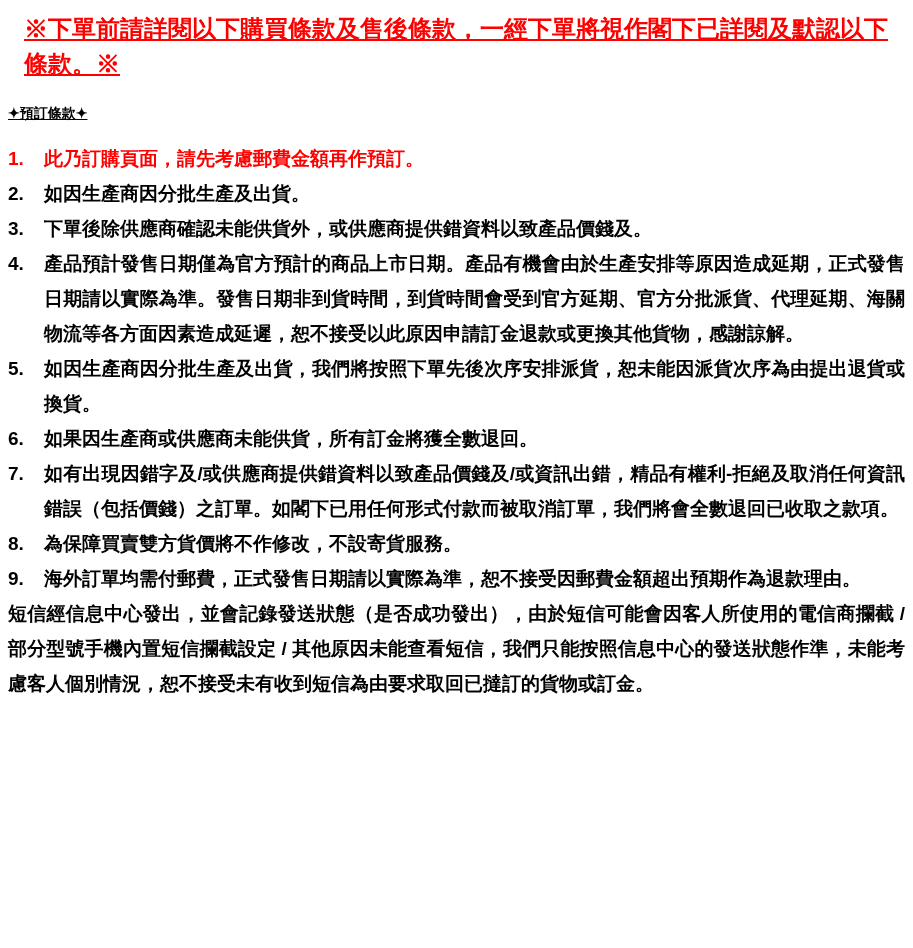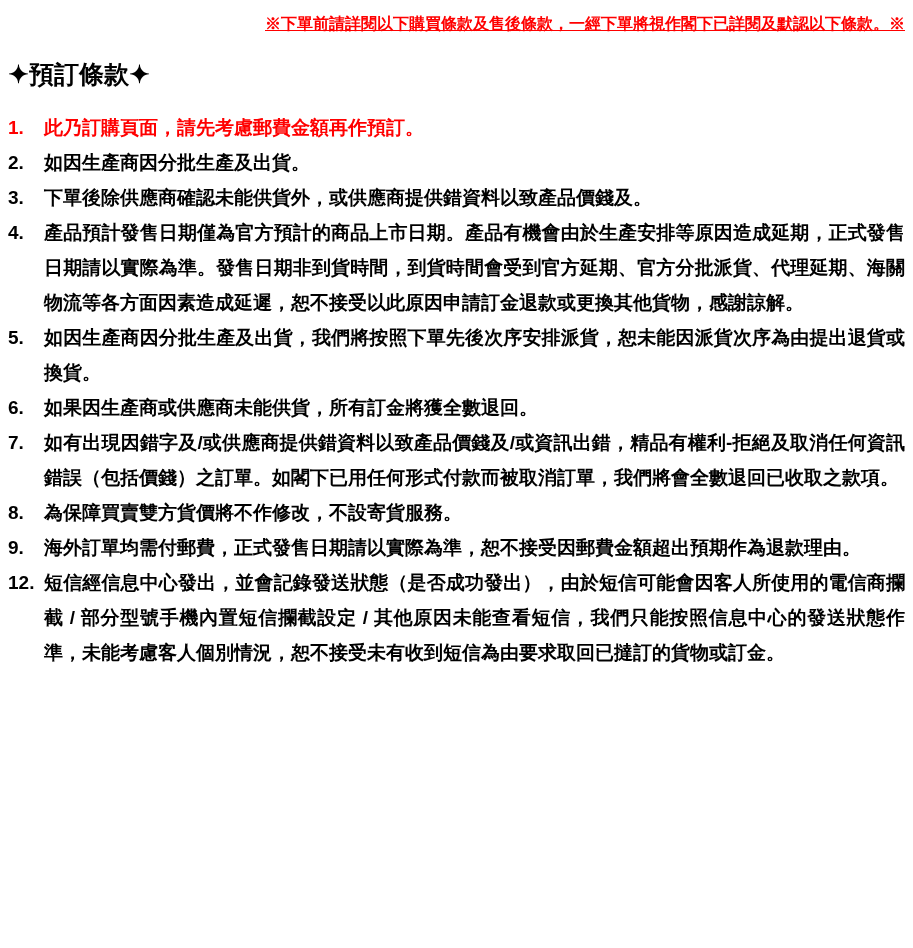--- a/index.html
+++ b/index.html
@@ -9,27 +9,27 @@
     min-height: 948px;
     background: #ffffff;
     color: #000000;
     font-family: "Liberation Sans", sans-serif;
     font-weight: 700;
     padding: 10px 8px 12px 8px;
   }
   .title {
     color: var(--c-red, #ff0000);
     text-decoration: underline;
-    font-size: 16px;
+    font-size: 24px;
     line-height: 1.45;
     margin: 2px 0 22px 16px;
-    text-align: right;
   }
   .heading {
-    font-size: 25px;
+    text-decoration: underline;
+    font-size: 14px;
     line-height: 1.4;
     margin: 0 0 18px 0;
   }
   ol.terms {
     list-style: none;
     margin: 0;
     padding: 0;
   }
   .term {
     display: flex;
@@ -93,16 +93,15 @@
     </li>
     <li class="term">
       <span class="num">8.</span>
       <span class="body"><span>為保障買賣雙方貨價將不作修改，不設寄貨服務。</span></span>
     </li>
     <li class="term">
       <span class="num">9.</span>
       <span class="body"><span>海外訂單均需付郵費，正式發售日期請以實際為準，恕不接受因郵費金額超出預期作為退款理由。</span></span>
     </li>
     <li class="term">
-      <span class="num">12.</span>
       <span class="body"><span>短信經信息中心發出，並會記錄發送狀態（是否成功發出），由於短信可能會因客人所使用的電信商攔截 / 部分型號手機內置短信攔截設定 / 其他原因未能查看短信，我們只能按照信息中心的發送狀態作準，未能考慮客人個別情況，恕不接受未有收到短信為由要求取回已撻訂的貨物或訂金。</span></span>
     </li>
   </ol>
 
 </body></html>

